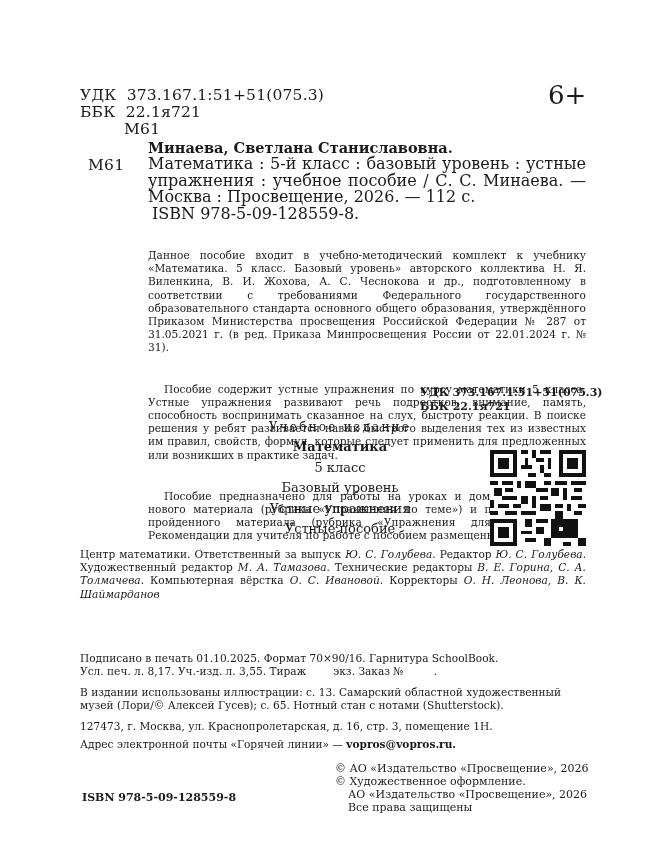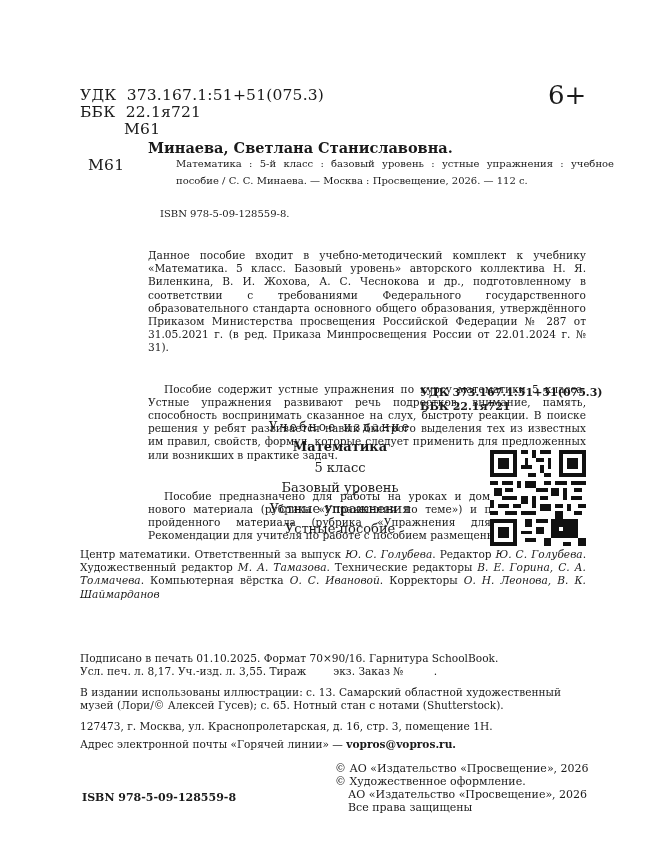--- a/index.html
+++ b/index.html
@@ -2,21 +2,21 @@
 <html><head>
 <meta charset="utf-8">
 <style>
   html, body { margin:0; padding:0; background:#ffffff; }
   body { width:650px; height:865px; position:relative; overflow:hidden; color:#1a1a1a;
          font-family:"DejaVu Serif","Liberation Serif",serif; }
   .abs { position:absolute; }
   .hdr { font-size:15.5px; line-height:17px; letter-spacing:0.2px; }
   .age { font-size:26px; font-weight:normal; }
   .author-bold { font-weight:bold; font-size:14.5px; }
-  .biblio { font-size:10px; line-height:16.5px; text-align:justify;margin-left:28px; }
+  .biblio { font-size:16px; line-height:16.5px; text-align:justify; }
   .small { font-size:10.6px; line-height:13.2px; text-align:justify;margin-top:28px; }
   .indent { text-indent:16px; }
   .bold { font-weight:bold; }
   .center { text-align:center; }
   .spaced { letter-spacing:2.2px; font-size:12px; }
   .title-block { font-size:13px; line-height:20.5px; text-align:center; }
   .credits { font-size:10.6px; line-height:13.2px; text-align:justify; }
   .credits i { font-style:italic; }
   .ctr { font-size:10.6px; line-height:13.4px; text-align:left;margin-top:48px; }
   .qr { background:#fff; }
@@ -31,21 +31,21 @@
 <div class="abs hdr" style="left:80px; top:104px;">
   <span>ББК</span>&nbsp;
   <span>22.1я721</span>
 </div>
 <div class="abs hdr" style="left:124px; top:121px;">М61</div>
 <div class="abs age" style="left:548px; top:80px;">6+</div>
 
 <div class="abs author-bold" style="left:148px; top:139px;">Минаева, Светлана Станиславовна.</div>
 <div class="abs hdr" style="left:88px; top:157px;">М61</div>
 <div class="abs biblio" style="left:148px; top:156px; width:438px;">Математика : 5-й класс : базовый уровень : устные упражнения : учебное пособие / С. С. Минаева. — Москва : Просвещение, 2026. — 112 с.</div>
-<div class="abs biblio" style="left:132px; top:206px;">ISBN 978-5-09-128559-8.</div>
+<div class="abs biblio" style="left:152px; top:206px;">ISBN 978-5-09-128559-8.</div>
 
 <div class="abs" style="left:148px; top:221px; width:438px;">
   <div class="small">Данное пособие входит в учебно-методический комплект к учебнику «Математика. 5 класс. Базовый уровень» авторского коллектива Н. Я. Виленкина, В. И. Жохова, А. С. Чеснокова и др., подготовленному в соответствии с требованиями Федерального государственного образовательного стандарта основного общего образования, утверждённого Приказом Министерства просвещения Российской Федерации № 287 от 31.05.2021 г. (в ред. Приказа Минпросвещения России от 22.01.2024 г. № 31).</div>
   <div class="small indent">Пособие содержит устные упражнения по курсу математики 5 класса. Устные упражнения развивают речь подростков, внимание, память, способность воспринимать сказанное на слух, быстроту реакции. В поиске решения у ребят развивается навык быстрого выделения тех из известных им правил, свойств, формул, которые следует применить для предложенных или возникших в практике задач.</div>
   <div class="small indent">Пособие предназначено для работы на уроках и дома при изучении нового материала (рубрика «Упражнения по теме») и при закреплении пройденного материала (рубрика «Упражнения для повторения»). Рекомендации для учителя по работе с пособием размещены по QR-коду.</div>
 </div>
 
 <div class="abs bold" style="left:420px; top:386px; font-size:11px; line-height:14px;">
   <div>УДК 373.167.1:51+51(075.3)</div>
   <div>ББК 22.1я721</div>

